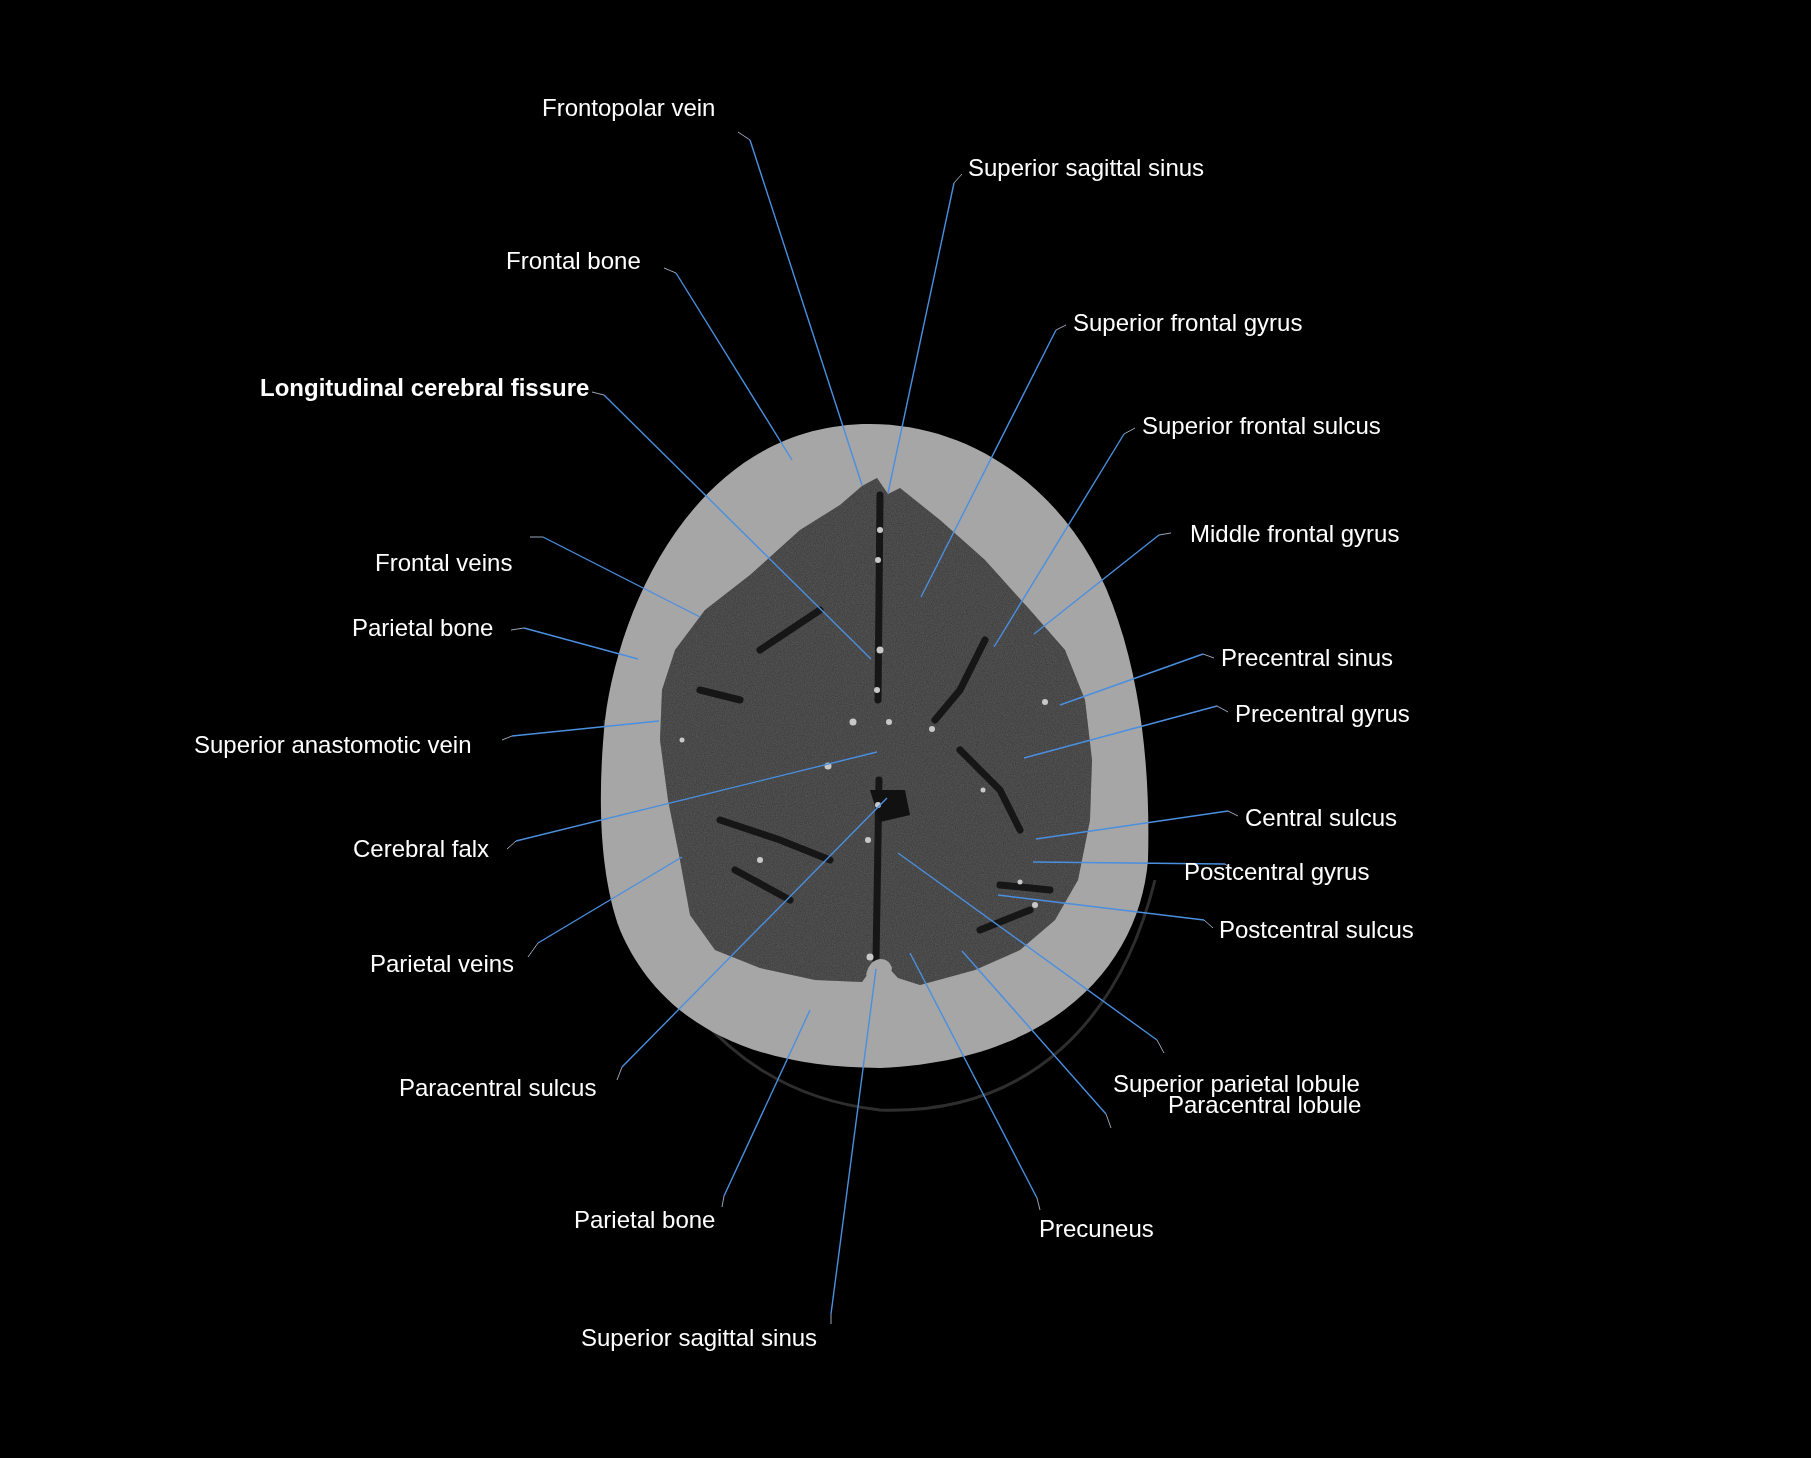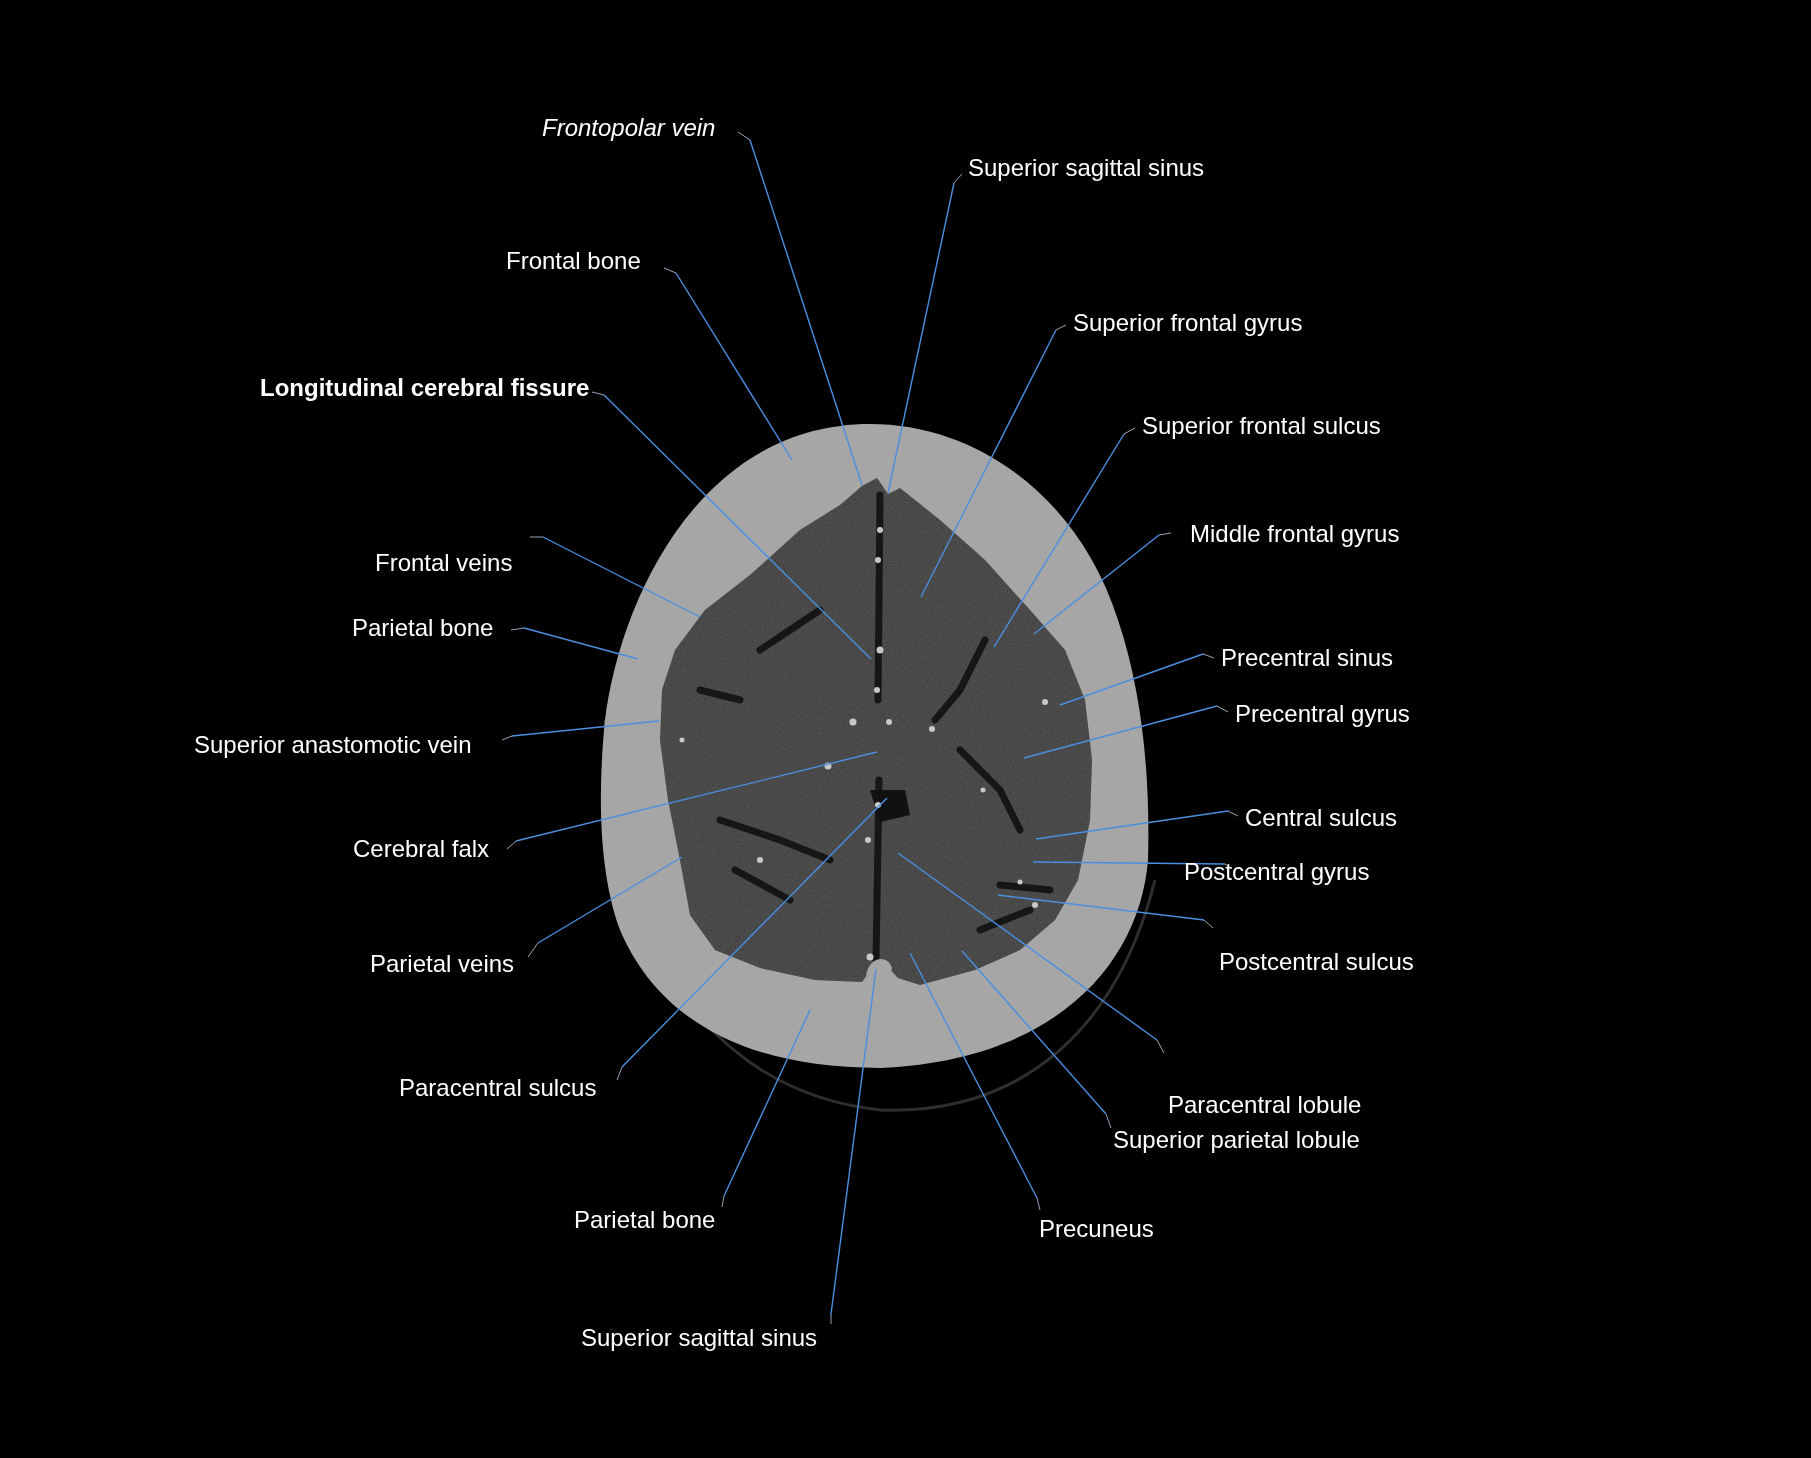--- a/index.html
+++ b/index.html
@@ -117,36 +117,36 @@
       <line x1="722" y1="1207" x2="724" y2="1196" stroke="#9aa6b8" stroke-width="1"></line>
       <polyline points="724,1196 810,1010"></polyline>
       <line x1="1040" y1="1210" x2="1037" y2="1198" stroke="#9aa6b8" stroke-width="1"></line>
       <polyline points="1037,1198 910,953"></polyline>
       <line x1="831" y1="1324" x2="831" y2="1314" stroke="#9aa6b8" stroke-width="1"></line>
       <polyline points="831,1314 876,969"></polyline>
     </g>
 </svg>
 
 <div id="labels">
-    <div class="label" style="left: 542px; top: 128px; font-style: italic;">Frontopolar vein</div>
+    <div class="label" style="left: 542px; top: 108px;">Frontopolar vein</div>
     <div class="label" style="left: 968px; top: 168px;">Superior sagittal sinus</div>
     <div class="label" style="left: 506px; top: 261px;">Frontal bone</div>
     <div class="label" style="left: 1073px; top: 323px;">Superior frontal gyrus</div>
     <div class="label" style="left: 260px; top: 388px; font-weight: bold;">Longitudinal cerebral fissure</div>
     <div class="label" style="left: 1142px; top: 426px;">Superior frontal sulcus</div>
     <div class="label" style="left: 1142px; top: 534px; margin-left: 48px;">Middle frontal gyrus</div>
     <div class="label" style="left: 375px; top: 535px; margin-top: 28px;">Frontal veins</div>
     <div class="label" style="left: 352px; top: 628px;">Parietal bone</div>
     <div class="label" style="left: 1221px; top: 658px;">Precentral sinus</div>
     <div class="label" style="left: 1235px; top: 714px;">Precentral gyrus</div>
     <div class="label" style="left: 194px; top: 745px;">Superior anastomotic vein</div>
     <div class="label" style="left: 1245px; top: 818px;">Central sulcus</div>
     <div class="label" style="left: 353px; top: 849px;">Cerebral falx</div>
     <div class="label" style="left: 1184px; top: 872px;">Postcentral gyrus</div>
-    <div class="label" style="left: 1219px; top: 930px; margin-top: 32px;">Postcentral sulcus</div>
+    <div class="label" style="left: 1219px; top: 930px;">Postcentral sulcus</div>
     <div class="label" style="left: 370px; top: 964px;">Parietal veins</div>
     <div class="label" style="left: 1168px; top: 1057px; margin-top: 48px;">Paracentral lobule</div>
     <div class="label" style="left: 399px; top: 1088px;">Paracentral sulcus</div>
-    <div class="label" style="left: 1113px; top: 1140px; text-align: right;">Superior parietal lobule</div>
+    <div class="label" style="left: 1113px; top: 1084px; text-align: right;">Superior parietal lobule</div>
     <div class="label" style="left: 574px; top: 1220px;">Parietal bone</div>
     <div class="label" style="left: 1039px; top: 1229px;">Precuneus</div>
     <div class="label" style="left: 581px; top: 1338px;">Superior sagittal sinus</div>
   </div>
 
 </body></html>

